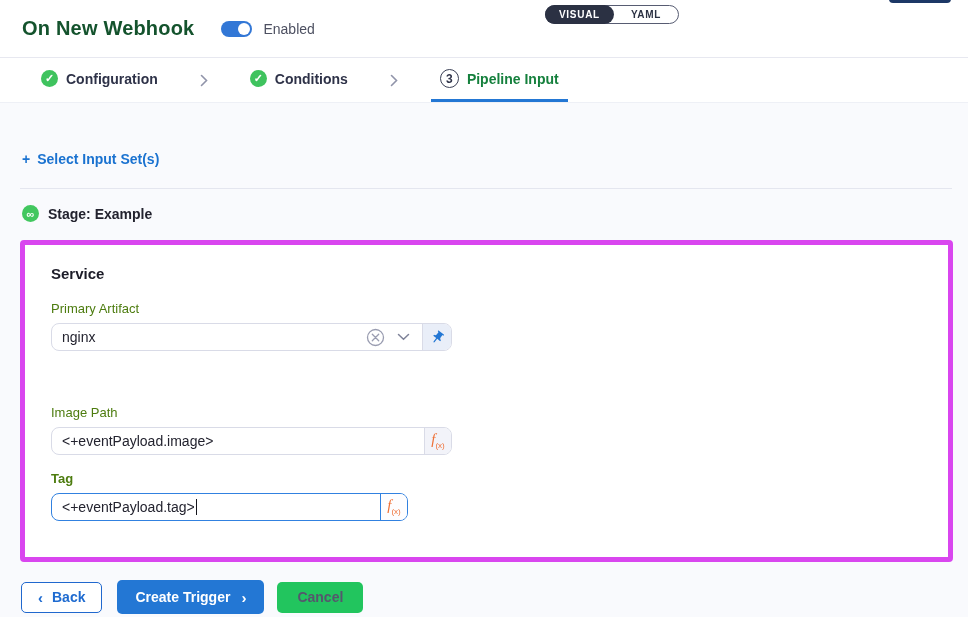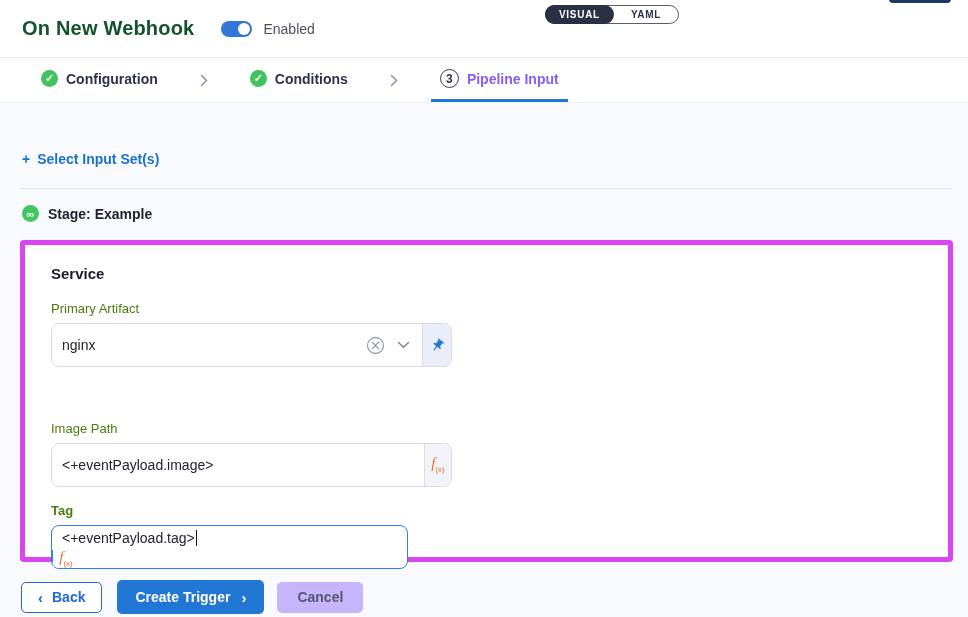--- a/index.html
+++ b/index.html
@@ -87,21 +87,21 @@
   .step {
     display: flex;
     align-items: center;
     gap: 8px;
     padding: 0 9px;
     border-bottom: 3px solid transparent;
     cursor: pointer;
   }
   .step.active { border-bottom-color: #2377d4; }
   .step-label { font-size: 14px; font-weight: 600; color: #2e3248; white-space: nowrap; }
-  .step.active .step-label { font-weight: bold; color: #8b5cf6; }
+  .step.active .step-label { font-weight: bold; color: #15803d; }
   .check-badge {
     width: 17px; height: 17px; border-radius: 50%;
     background: #3fc35e; color: #fff;
     font-size: 11px; font-weight: bold;
     display: flex; align-items: center; justify-content: center;
     flex: 0 0 auto;
   }
   .num-badge {
     width: 19px; height: 19px; border-radius: 50%;
     border: 1.5px solid #3a3f55; color: #2e3248;
@@ -163,29 +163,29 @@
   .card-title { font-size: 15px; font-weight: bold; color: #1c1c28; margin-top: 8px; }
   .field-label { font-size: 13px; color: #4d7c0f; }
   .lbl-artifact { margin-top: 19px; }
   .lbl-image   { margin-top: 54px; }
   .lbl-tag     { margin-top: 16px; font-weight: bold; }
 
   .input-group {
     margin-top: 7px;
     display: flex;
     align-items: stretch;
-    height: 44px;
+    height: 28px;
     border: 1px solid #d9dbe7;
     border-radius: 8px;
     background: #fff;
     overflow: hidden;
   }
   .ig-artifact { width: 401px; }
   .ig-image    { width: 401px; }
-  .ig-tag      { width: 357px; border: 1.6px solid #3181e0; flex-direction: column; }
+  .ig-tag      { width: 357px; border: 1.6px solid #3181e0; }
 
   .input-main {
     flex: 1;
     display: flex;
     align-items: center;
     padding: 0 10px;
     min-width: 0;
   }
   .text-input {
     flex: 1;
@@ -258,21 +258,21 @@
     margin-left: 15px;
     height: 34px; padding: 0 18px; gap: 11px;
     background: #2377d4;
     border: none;
     color: #fff;
     font-weight: bold;
   }
   .btn-cancel {
     margin-left: 13px;
     height: 31px; padding: 0 20px;
-    background: #c4b5fd;
+    background: #22c55e;
     border: none;
     color: #55576d;
     font-weight: 600;
   }
   .chev { font-size: 15px; font-weight: bold; line-height: 1; }
 </style>
 </head>
 <body>
 
 <div class="header">

